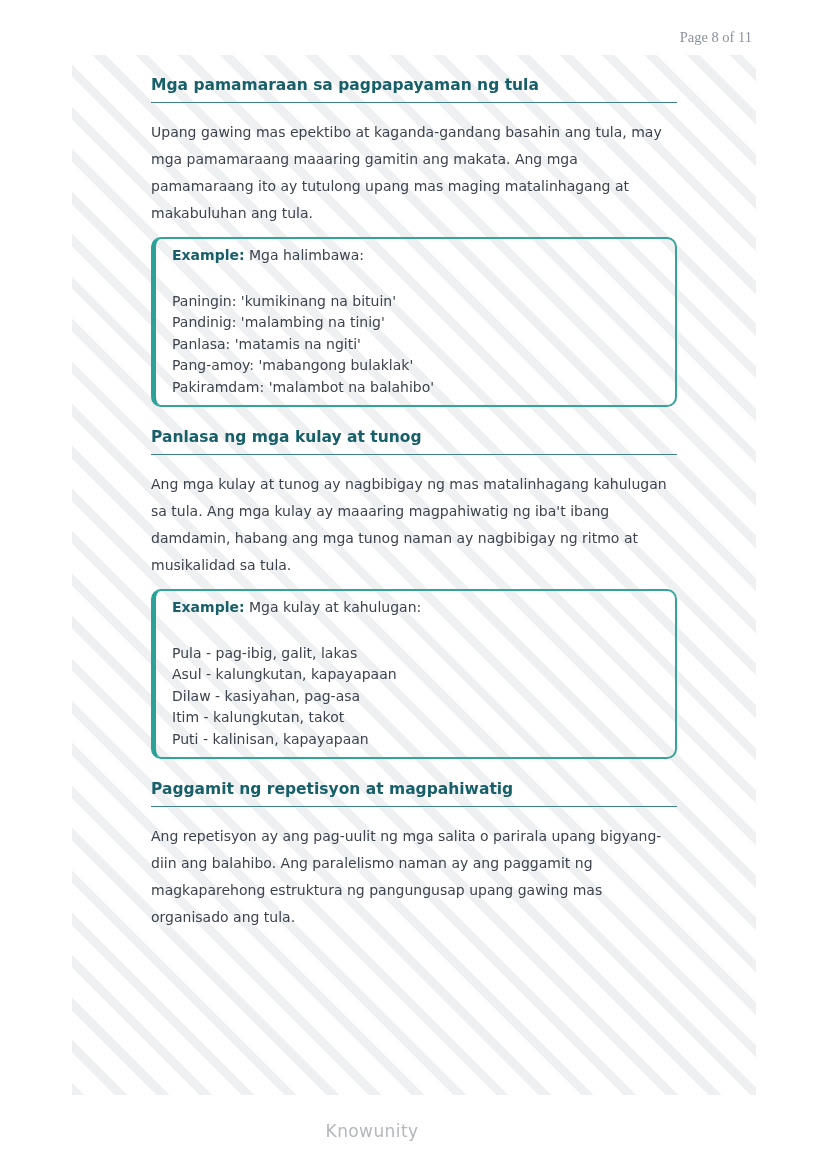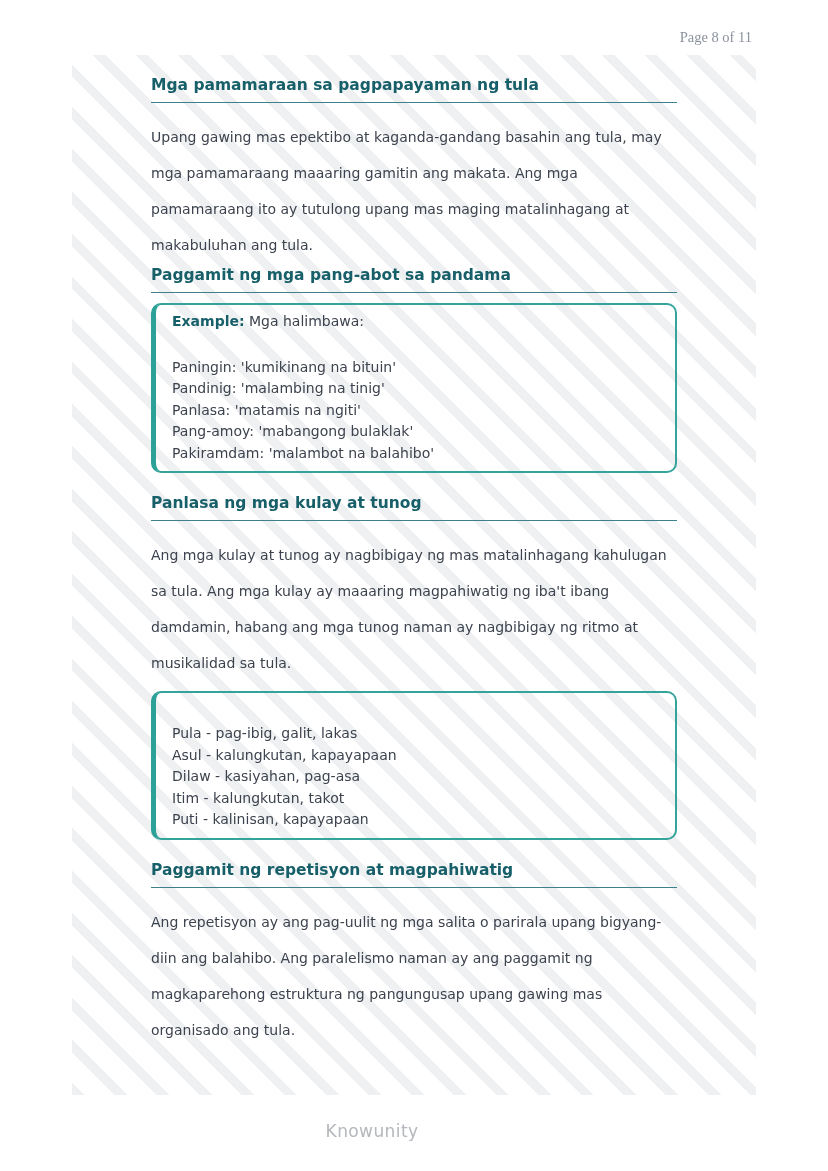--- a/index.html
+++ b/index.html
@@ -50,21 +50,21 @@
     line-height:16px;
     color:var(--heading_teal);
     padding-bottom:9px;
     border-bottom:1px solid #3d7f8c;
     margin-top:4px;
   }
   .section-heading.first{margin-top:0;}
   .body-para{
     margin-top:16px;
     font-size:14px;
-    line-height:36px;
+    line-height:27px;
     color:var(--body_text);
     white-space:pre-line;
   }
   .example-box{
     margin-top:10px;
     margin-bottom:22px;
     border:2px solid #34a49b;
     border-left:5px solid var(--accent_teal);
     border-radius:10px;
     padding:6px 16px 7px 16px;
@@ -104,38 +104,38 @@
 
     <div>
       <h2 class="section-heading first">Mga pamamaraan sa pagpapayaman ng tula</h2>
       <p class="body-para">Upang gawing mas epektibo at kaganda-gandang basahin ang tula, may
 mga pamamaraang maaaring gamitin ang makata. Ang mga
 pamamaraang ito ay tutulong upang mas maging matalinhagang at
 makabuluhan ang tula.</p>
     </div>
 
     <div>
-      <h2 class="section-heading">Paggamit ng mga pang-abot sa pandama</h2>
       <div class="example-box">
         <div class="example-first-line"><span class="example-label">Example:</span> <span class="example-intro">Mga halimbawa:</span></div>
         <div class="example-lines">Paningin: 'kumikinang na bituin'
 Pandinig: 'malambing na tinig'
 Panlasa: 'matamis na ngiti'
 Pang-amoy: 'mabangong bulaklak'
 Pakiramdam: 'malambot na balahibo'</div>
       </div>
     </div>
 
     <div>
       <h2 class="section-heading">Panlasa ng mga kulay at tunog</h2>
       <p class="body-para">Ang mga kulay at tunog ay nagbibigay ng mas matalinhagang kahulugan
 sa tula. Ang mga kulay ay maaaring magpahiwatig ng iba't ibang
 damdamin, habang ang mga tunog naman ay nagbibigay ng ritmo at
 musikalidad sa tula.</p>
       <div class="example-box">
+        <div class="example-first-line"><span class="example-label">Example:</span> <span class="example-intro">Mga kulay at kahulugan:</span></div>
         <div class="example-lines">Pula - pag-ibig, galit, lakas
 Asul - kalungkutan, kapayapaan
 Dilaw - kasiyahan, pag-asa
 Itim - kalungkutan, takot
 Puti - kalinisan, kapayapaan</div>
       </div>
     </div>
 
     <div>
       <h2 class="section-heading">Paggamit ng repetisyon at magpahiwatig</h2>

